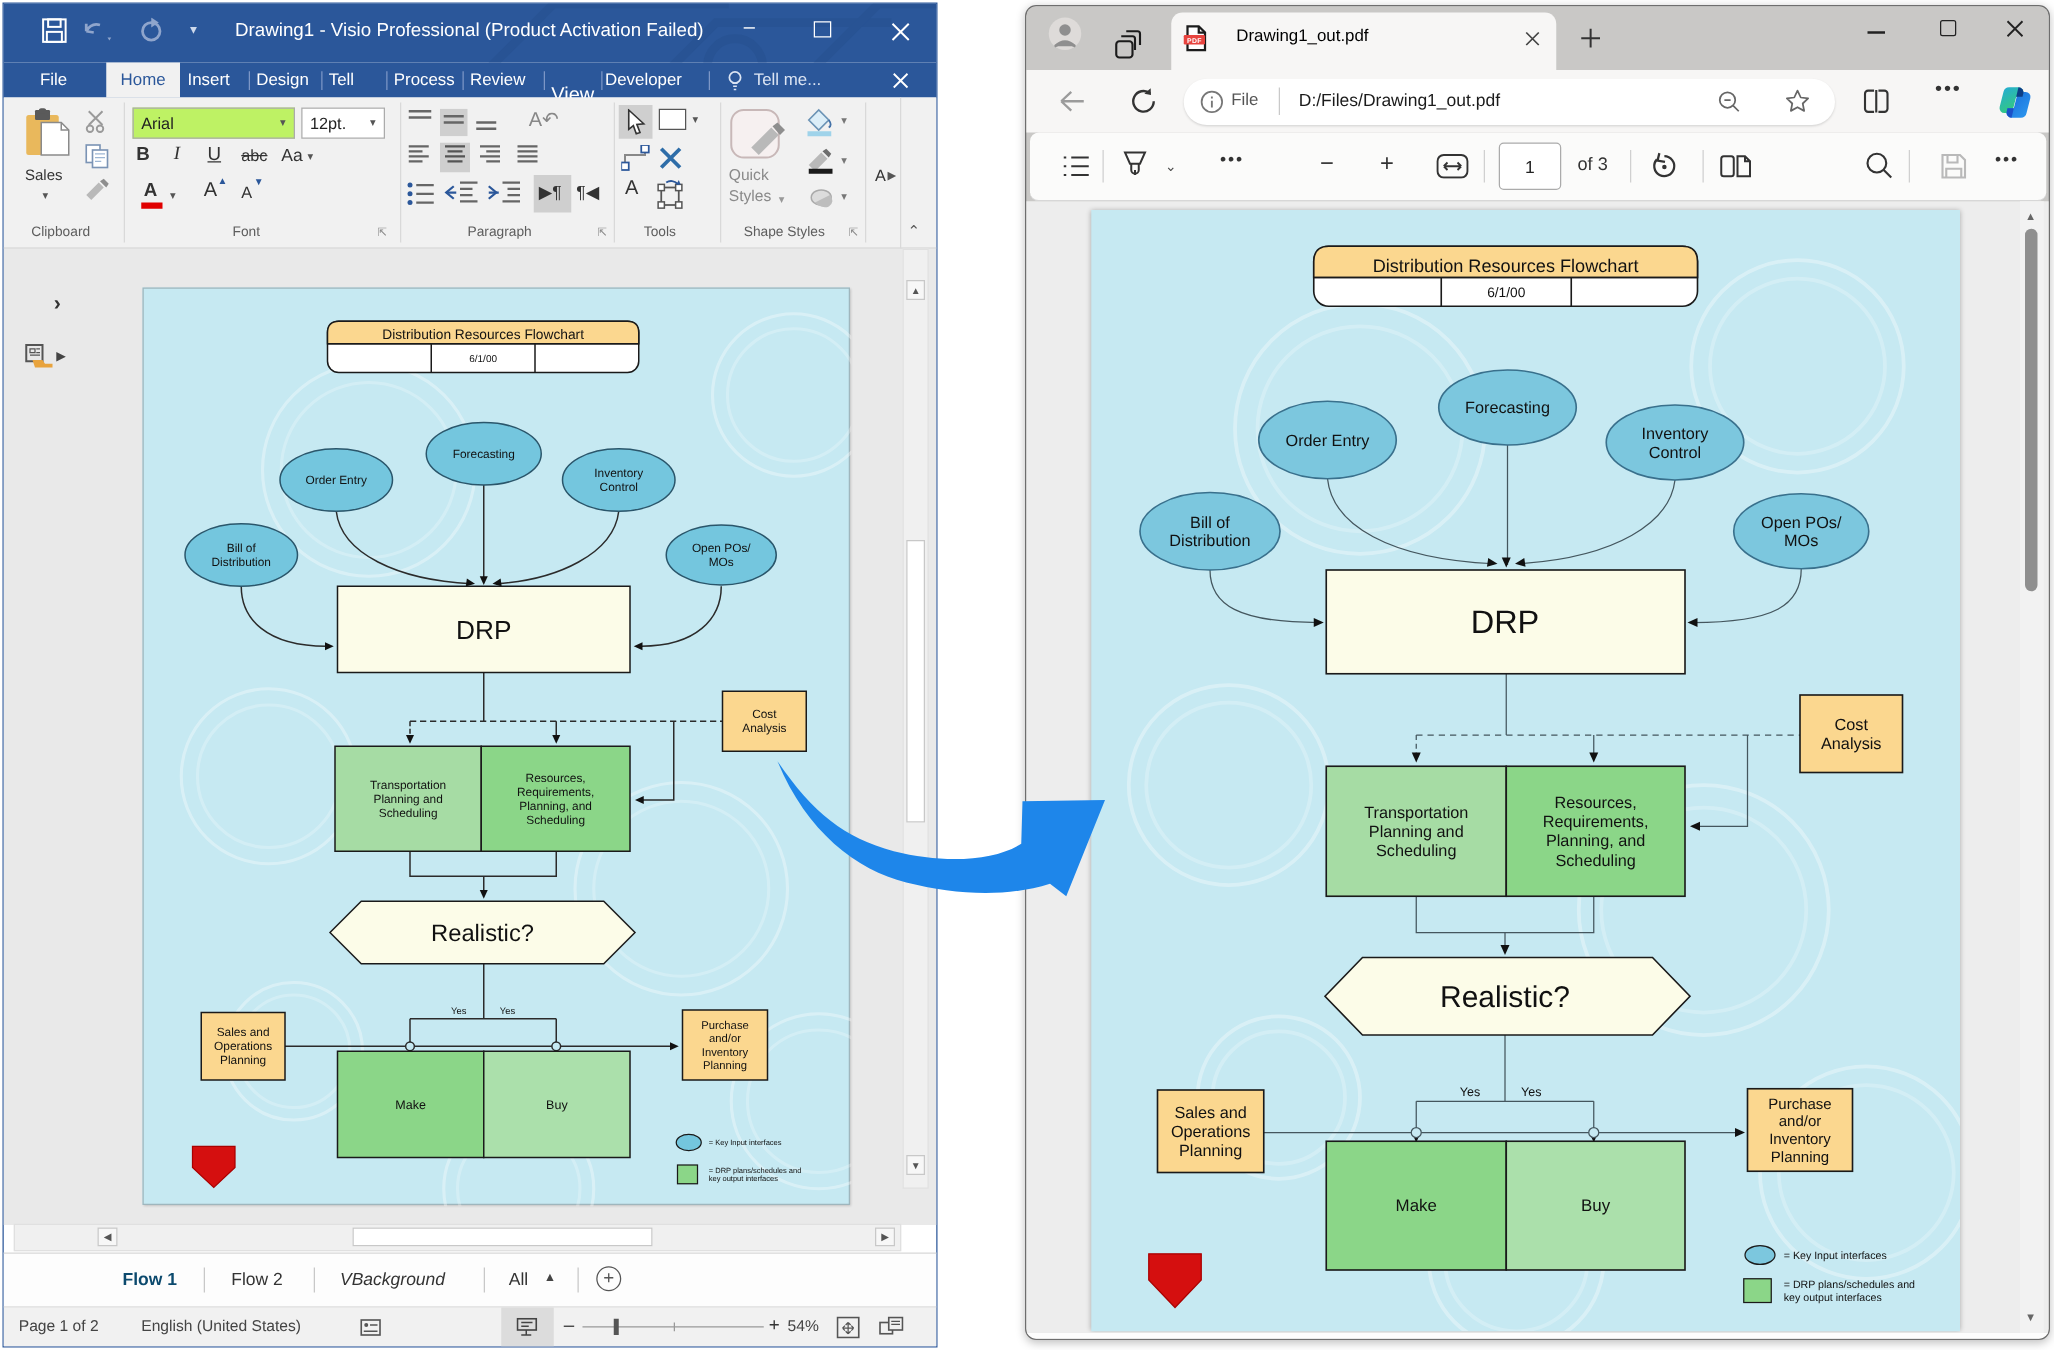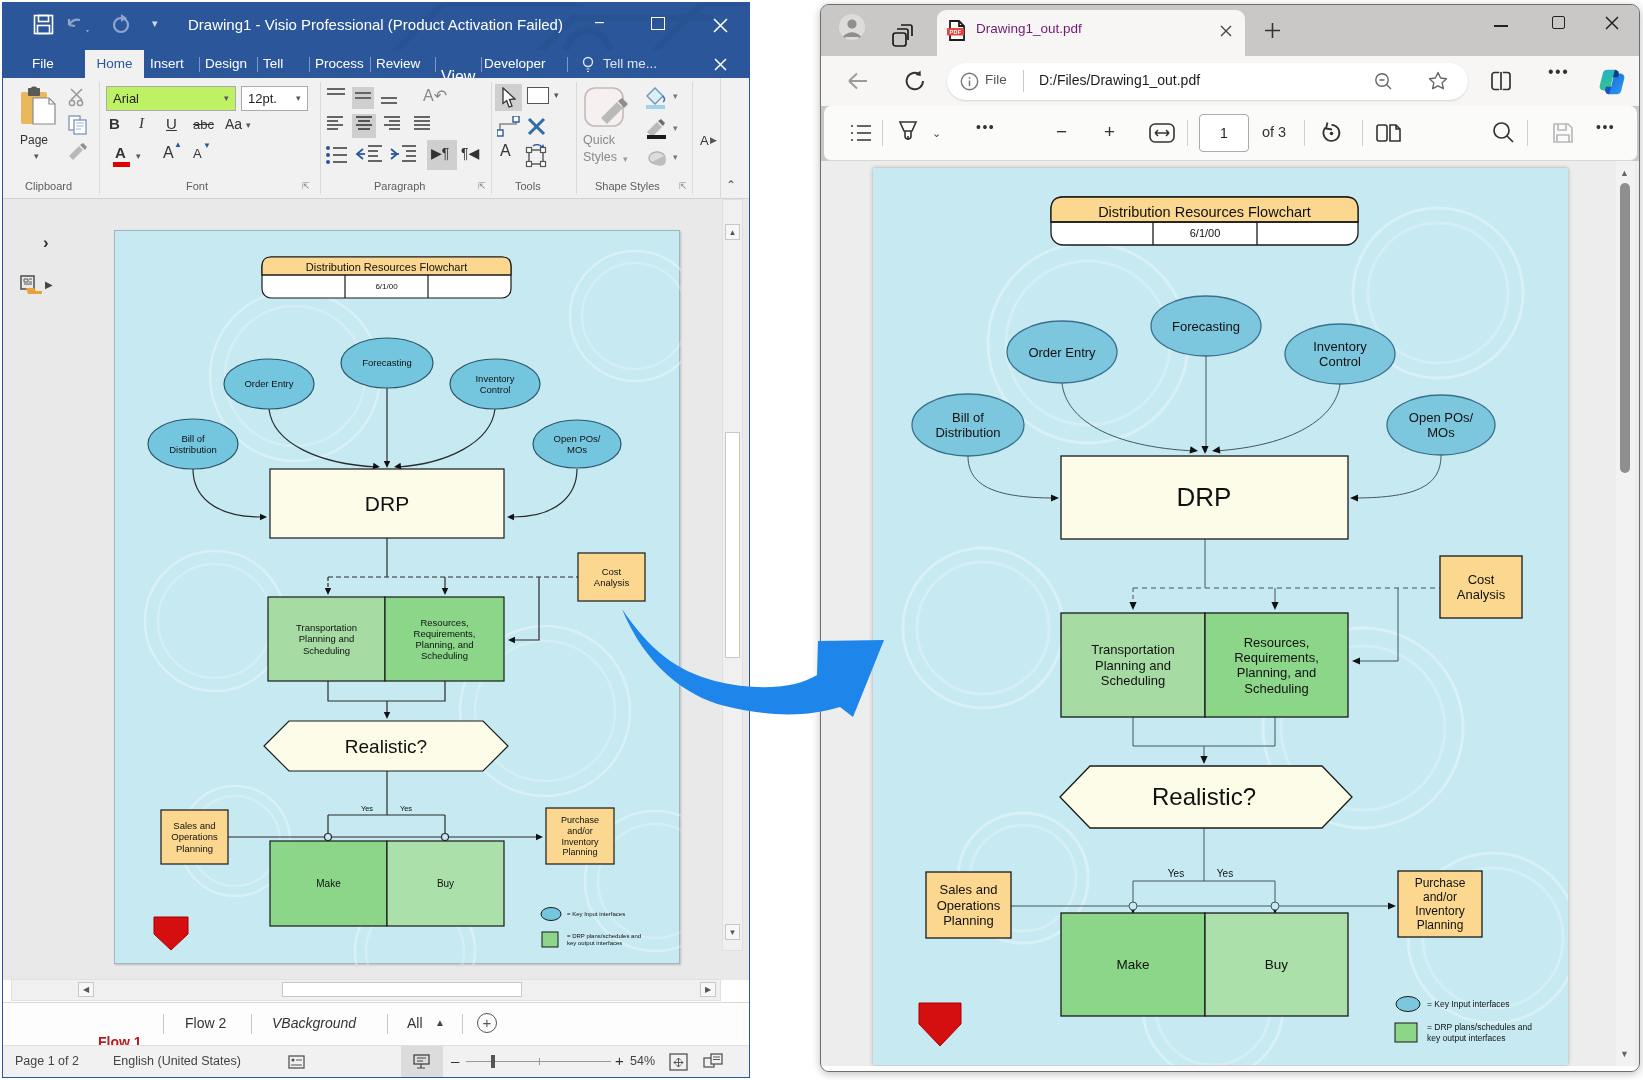--- a/index.html
+++ b/index.html
@@ -83,21 +83,21 @@
 <div class="abs" style="left:676px;top:103px;color:#888;font-size:9px;">⇱</div>
 <div class="abs" style="left:723px;top:100px;color:#555;font-size:12px;">⌃</div>
 
 <svg class="abs" style="left:16px;top:8px;" width="42" height="44" viewBox="0 0 42 44">
  <rect x="2" y="6" width="26" height="32" rx="2" fill="#e9b85c"></rect>
  <rect x="9" y="2" width="12" height="8" rx="1" fill="#5a5a5a"></rect>
  <rect x="12" y="0.5" width="6" height="4" rx="2" fill="#5a5a5a"></rect>
  <path d="M14,12 h16 l6,6 v20 h-22 z" fill="#fff" stroke="#8a8a8a" stroke-width="1.2"></path>
  <path d="M30,12 v6 h6" fill="none" stroke="#8a8a8a" stroke-width="1.2"></path>
       </svg>
-<div class="abs" style="left:17px;top:55px;color:#333;font-size:12px;">Page</div>
+<div class="abs" style="left:17px;top:55px;color:#333;font-size:12px;">Sales</div>
 <div class="abs" style="left:31px;top:73px;color:#555;font-size:9px;">▾</div>
 <svg class="abs" style="left:64px;top:9px;" width="22" height="20" viewBox="0 0 22 20">
  <path d="M4,2 L15,13 M15,2 L4,13" stroke="#9a9a9a" stroke-width="1.6"></path>
  <circle cx="5" cy="16" r="2.6" fill="none" stroke="#9a9a9a" stroke-width="1.5"></circle>
  <circle cx="13" cy="16" r="2.6" fill="none" stroke="#9a9a9a" stroke-width="1.5"></circle>
       </svg>
 <svg class="abs" style="left:64px;top:36px;" width="22" height="22" viewBox="0 0 22 22">
  <rect x="2" y="2" width="11" height="14" fill="#fff" stroke="#7b94b5" stroke-width="1.3"></rect>
  <rect x="7" y="6" width="12" height="14" fill="#fff" stroke="#7b94b5" stroke-width="1.3"></rect>
  <path d="M9,9 h8 M9,12 h8 M9,15 h5" stroke="#9db6d4" stroke-width="1"></path>
@@ -367,21 +367,21 @@
 <div class="abs" style="left:2px;top:232px;width:15px;height:226px;background:#ffffff;border:1px solid #c8c8c8;"></div>
 <div class="abs" style="left:2px;top:724px;width:15px;height:16px;background:#f7f7f7;border:1px solid #c8c8c8;color:#555;font-size:8px;text-align:center;line-height:15px;">▼</div>
 </div>
 <div class="abs" style="left:8px;top:780px;width:710px;height:22px;background:#f0f0f0;border:1px solid #e0e0e0;">
 <div class="abs" style="left:66px;top:2px;width:16px;height:15px;background:#f7f7f7;border:1px solid #c8c8c8;color:#555;font-size:8px;text-align:center;line-height:14px;">◀</div>
 <div class="abs" style="left:270px;top:2px;width:240px;height:15px;background:#ffffff;border:1px solid #c8c8c8;"></div>
 <div class="abs" style="left:688px;top:2px;width:16px;height:15px;background:#f7f7f7;border:1px solid #c8c8c8;color:#555;font-size:8px;text-align:center;line-height:14px;">▶</div>
 </div>
 </div>
 <div class="abs" style="left:0;top:999px;width:746px;height:43px;background:#fdfdfd;border-top:1px solid #d8d8d8;">
-<div class="abs" style="left:95px;top:12px;color:#b91c1c;font-size:14px;font-weight:bold;margin-top:19px;">Flow 1</div>
+<div class="abs" style="left:95px;top:12px;color:#0c4a6e;font-size:14px;font-weight:bold;">Flow 1</div>
 <div class="abs" style="left:182px;top:12px;color:#333;font-size:14px;">Flow 2</div>
 <div class="abs" style="left:269px;top:12px;color:#333;font-size:14px;font-style:italic;">VBackground</div>
 <div class="abs" style="left:404px;top:12px;color:#333;font-size:14px;">All</div>
 <div class="abs" style="left:432px;top:14px;color:#444;font-size:10px;">▲</div>
 <div class="abs" style="left:160px;top:11px;width:1px;height:20px;background:#c8c8c8;"></div>
 <div class="abs" style="left:248px;top:11px;width:1px;height:20px;background:#c8c8c8;"></div>
 <div class="abs" style="left:384px;top:11px;width:1px;height:20px;background:#c8c8c8;"></div>
 <div class="abs" style="left:459px;top:11px;width:1px;height:20px;background:#c8c8c8;"></div>
 <div class="abs" style="left:474px;top:10px;width:20px;height:20px;border:1.4px solid #555;border-radius:50%;color:#555;font-size:15px;text-align:center;line-height:18px;">+</div>
 </div>
@@ -430,21 +430,21 @@
           <rect x="2" y="10" width="13" height="13" rx="2.5"></rect>
         </g>
       </svg>
 <div class="abs" style="left:116px;top:5px;width:308px;height:46px;background:#f7f6f5;border-radius:9px 9px 0 0;">
 <svg class="abs" style="left:9px;top:9px;" width="22" height="23" viewBox="0 0 22 23">
           <path d="M4,2 h9 l5,5 v14 h-14 z" fill="#fff" stroke="#1c1c1c" stroke-width="1.8"></path>
           <path d="M13,2 v5 h5" fill="none" stroke="#1c1c1c" stroke-width="1.8"></path>
           <rect x="1" y="9" width="17" height="7.5" rx="1" fill="#e8443f"></rect>
           <text x="9.5" y="15" font-size="5.5" font-weight="bold" fill="#fff" text-anchor="middle" letter-spacing=".3">PDF</text>
         </svg>
-<div class="abs" style="left:39px;top:11px;color:#701a75;font-size:13.5px;">Drawing1_out.pdf</div>
+<div class="abs" style="left:52px;top:11px;color:#000000;font-size:13.5px;">Drawing1_out.pdf</div>
 <svg class="abs" style="left:283px;top:15px;" width="12" height="12">
           <path d="M1,1 L11,11 M11,1 L1,11" stroke="#444" stroke-width="1.4"></path>
         </svg>
 </div>
 <svg class="abs" style="left:443px;top:17px;" width="17" height="17">
         <path d="M8.5,1 V16 M1,8.5 H16" stroke="#333" stroke-width="1.6"></path>
       </svg>
 <div class="abs" style="left:673px;top:20px;width:14px;height:2px;background:#222;"></div>
 <div class="abs" style="left:731px;top:11px;width:13px;height:13px;border:1.6px solid #222;border-radius:2px;"></div>
 <svg class="abs" style="left:784px;top:11px;" width="14" height="14">

